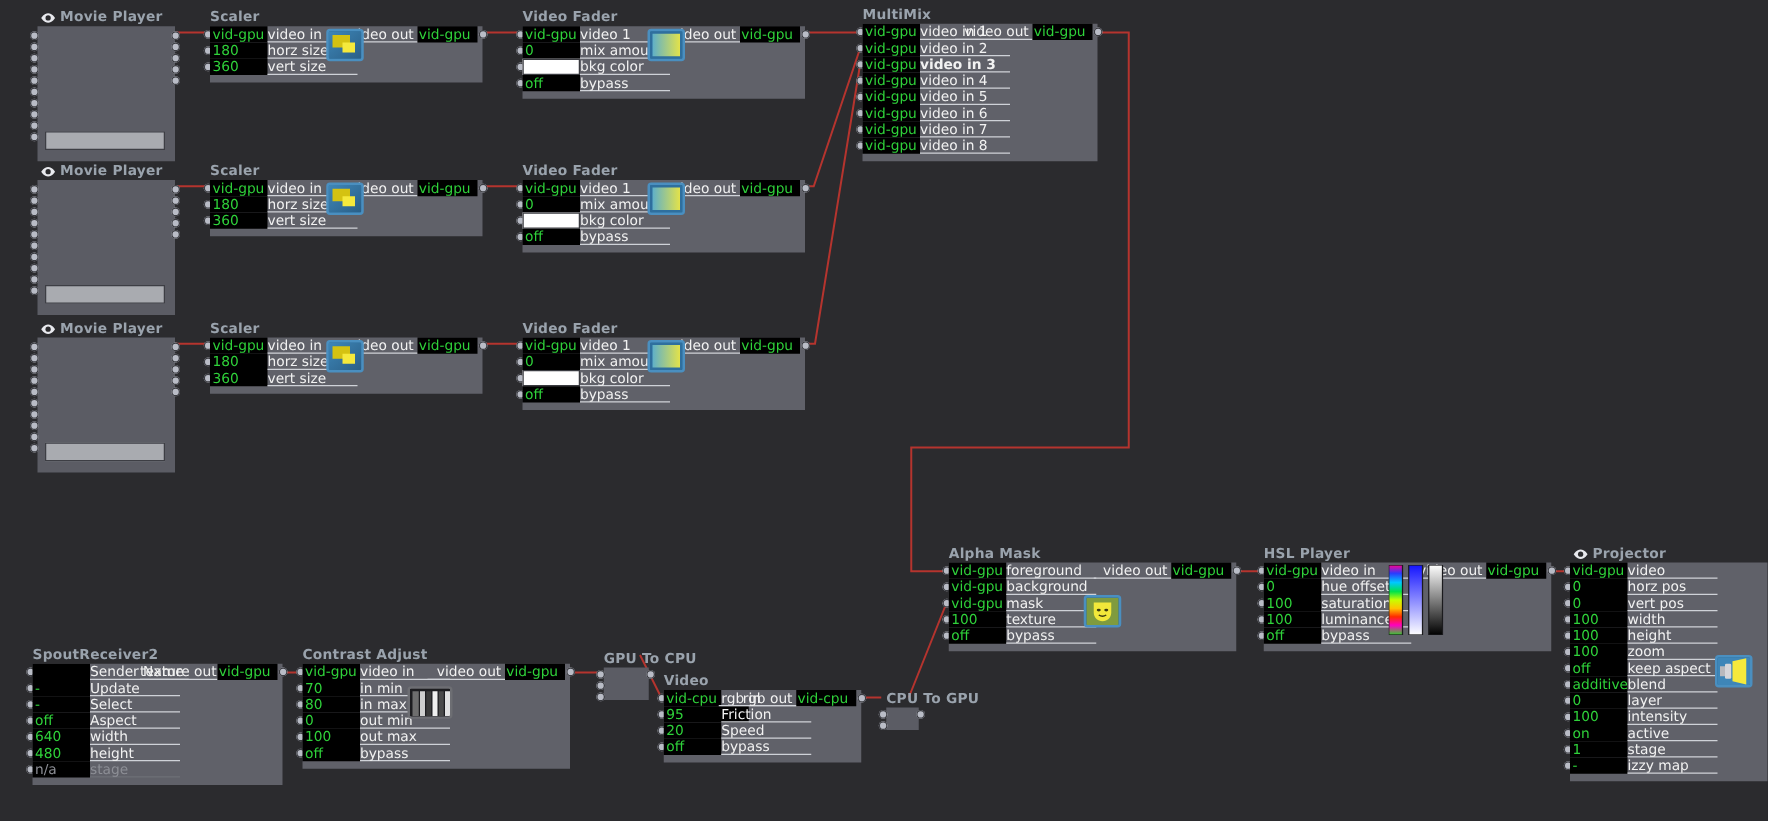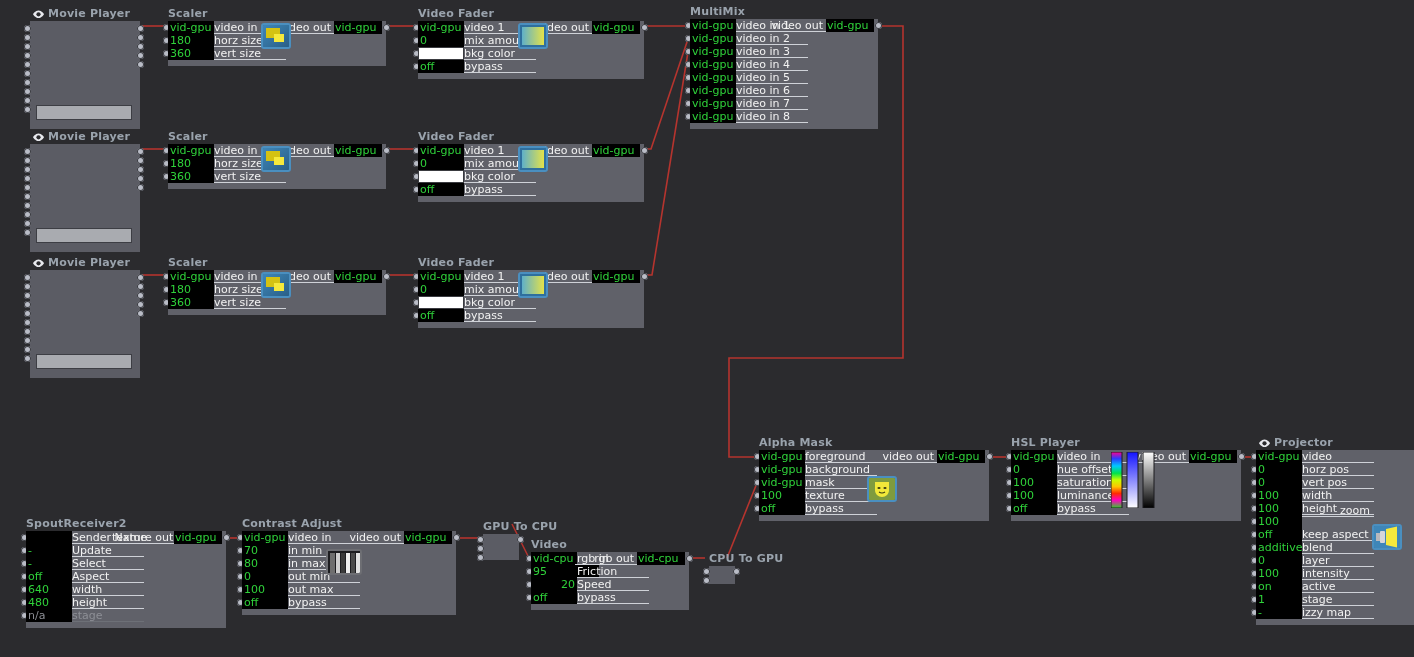--- a/index.html
+++ b/index.html
@@ -357,21 +357,21 @@
         <div class="node-title" style="left: 6px;"><span>MultiMix</span></div>
         <div class="node-body" style="left: 6px; top: 14px; width: 188px; height: 110px;"></div>
         <div class="pin linked" style="left: 1px; top: 17px;"></div>
         <div class="val" style="left: 6px; top: 14px; width: 46px;">vid-gpu</div>
         <div class="lbl" style="left: 52px; top: 14px; min-width: 72px;">video in 1</div>
         <div class="pin linked" style="left: 1px; top: 30px;"></div>
         <div class="val" style="left: 6px; top: 27px; width: 46px;">vid-gpu</div>
         <div class="lbl" style="left: 52px; top: 27px; min-width: 72px;">video in 2</div>
         <div class="pin linked" style="left: 1px; top: 43px;"></div>
         <div class="val" style="left: 6px; top: 40px; width: 46px;">vid-gpu</div>
-        <div class="lbl" style="left: 52px; top: 40px; min-width: 72px;">video in 3</div>
+        <div class="lbl" style="left: 52px; top: 40px; min-width: 72px; font-weight: bold;">video in 3</div>
         <div class="pin" style="left: 1px; top: 56px;"></div>
         <div class="val" style="left: 6px; top: 53px; width: 46px;">vid-gpu</div>
         <div class="lbl" style="left: 52px; top: 53px; min-width: 72px;">video in 4</div>
         <div class="pin" style="left: 1px; top: 69px;"></div>
         <div class="val" style="left: 6px; top: 66px; width: 46px;">vid-gpu</div>
         <div class="lbl" style="left: 52px; top: 66px; min-width: 72px;">video in 5</div>
         <div class="pin" style="left: 1px; top: 82px;"></div>
         <div class="val" style="left: 6px; top: 79px; width: 46px;">vid-gpu</div>
         <div class="lbl" style="left: 52px; top: 79px; min-width: 72px;">video in 6</div>
         <div class="pin" style="left: 1px; top: 95px;"></div>
@@ -459,21 +459,21 @@
       <div class="node" style="left: 525px; top: 538px;">
         <div class="node-title" style="left: 6px;"><span>Video</span></div>
         <div class="node-body" style="left: 6px; top: 14px; width: 158px; height: 58px;"></div>
         <div class="pin linked" style="left: 1px; top: 17px;"></div>
         <div class="val" style="left: 6px; top: 14px; width: 46px;">vid-cpu</div>
         <div class="lbl" style="left: 52px; top: 14px; min-width: 72px;">rgb in</div>
         <div class="pin" style="left: 1px; top: 30px;"></div>
         <div class="val" style="left: 6px; top: 27px; width: 68px;">95</div>
         <div class="lbl" style="left: 52px; top: 27px; min-width: 72px;">Friction</div>
         <div class="pin" style="left: 1px; top: 43px;"></div>
-        <div class="val" style="left: 6px; top: 40px; width: 46px; text-align: right;">20</div>
+        <div class="val" style="left: 6px; top: 40px; width: 46px;">20</div>
         <div class="lbl" style="left: 52px; top: 40px; min-width: 72px;">Speed</div>
         <div class="pin" style="left: 1px; top: 56px;"></div>
         <div class="val" style="left: 6px; top: 53px; width: 46px;">off</div>
         <div class="lbl" style="left: 52px; top: 53px; min-width: 72px;">bypass</div>
         <div class="outlbl" style="left: 50px; top: 14px; width: 62px;">rgb out</div>
         <div class="outval" style="left: 112px; top: 14px; width: 46px;">vid-cpu</div>
         <div class="pin" style="left: 161px; top: 17px;"></div>
       </div>
       <div class="node" style="left: 703px; top: 552px;">
         <div class="node-title" style="left: 6px;"><span>CPU To GPU</span></div>
@@ -579,21 +579,21 @@
         <div class="val" style="left: 6px; top: 40px; width: 46px;">0</div>
         <div class="lbl" style="left: 52px; top: 40px; min-width: 72px;">vert pos</div>
         <div class="pin" style="left: 1px; top: 56px;"></div>
         <div class="val" style="left: 6px; top: 53px; width: 46px;">100</div>
         <div class="lbl" style="left: 52px; top: 53px; min-width: 72px;">width</div>
         <div class="pin" style="left: 1px; top: 69px;"></div>
         <div class="val" style="left: 6px; top: 66px; width: 46px;">100</div>
         <div class="lbl" style="left: 52px; top: 66px; min-width: 72px;">height</div>
         <div class="pin" style="left: 1px; top: 82px;"></div>
         <div class="val" style="left: 6px; top: 79px; width: 46px;">100</div>
-        <div class="lbl" style="left: 52px; top: 68px; min-width: 72px; text-align: right;">zoom</div>
+        <div class="lbl" style="left: 52px; top: 79px; min-width: 72px;">zoom</div>
         <div class="pin" style="left: 1px; top: 95px;"></div>
         <div class="val" style="left: 6px; top: 92px; width: 46px;">off</div>
         <div class="lbl" style="left: 52px; top: 92px; min-width: 72px;">keep aspect</div>
         <div class="pin" style="left: 1px; top: 108px;"></div>
         <div class="val" style="left: 6px; top: 105px; width: 46px;">additive</div>
         <div class="lbl" style="left: 52px; top: 105px; min-width: 72px;">blend</div>
         <div class="pin" style="left: 1px; top: 121px;"></div>
         <div class="val" style="left: 6px; top: 118px; width: 46px;">0</div>
         <div class="lbl" style="left: 52px; top: 118px; min-width: 72px;">layer</div>
         <div class="pin" style="left: 1px; top: 134px;"></div>

